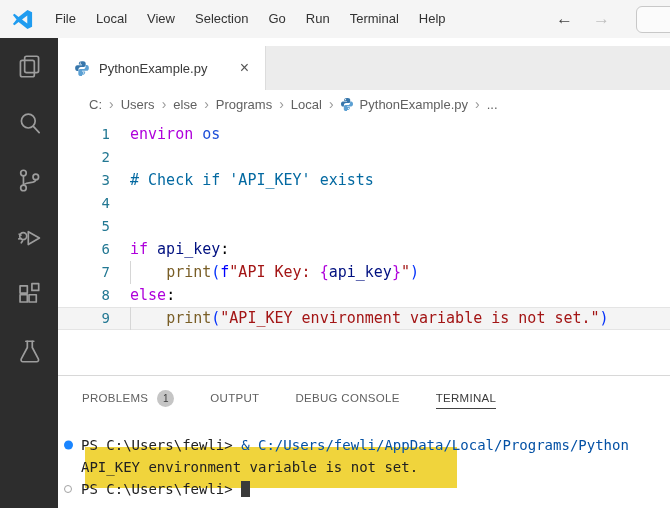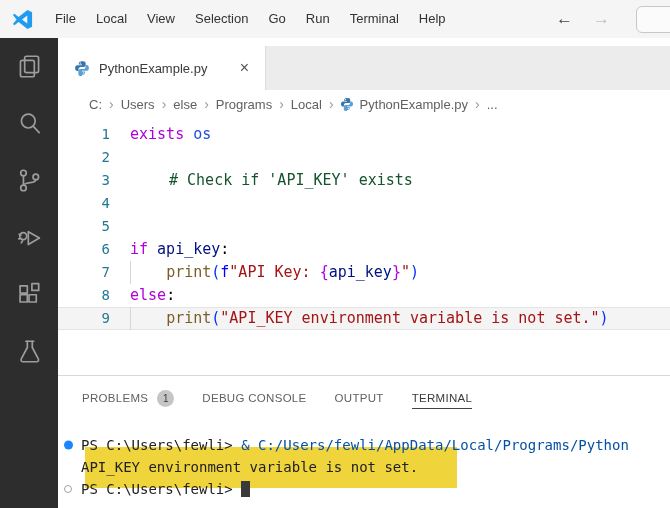--- a/index.html
+++ b/index.html
@@ -52,30 +52,30 @@
   .line.current { background:#f4f4f4; box-shadow:inset 0 1px 0 #e4e4e4, inset 0 -1px 0 #e4e4e4; }
   .gutter { width:52px; flex:none; text-align:right; color:#237893; font-size:14px; }
   .code { margin-left:20px; white-space:pre; position:relative; }
   .indent-guide { position:absolute; left:0; top:0; bottom:0; width:1px; background:#d6d6d6; }
   .tok-plain    { color:#000000; }
   .tok-keyword  { color:#af00db; }
   .tok-module   { color:#1d4ed8; }
   .tok-variable { color:#001080; }
   .tok-function { color:#795e26; }
   .tok-string   { color:#a31515; }
-  .tok-comment  { color:#14532d;margin-left:39px; }
+  .tok-comment  { color:#0369a1; }
   .tok-bracket  { color:#0431fa; }
   .tok-fstring  { color:#0000ff; }
   .tok-brace    { color:#af00db; }
 
   .divider { height:1px; background:#d8d8d8; }
 
   
   .panel-tabs { height:44px; display:flex; align-items:center; padding-left:24px;
-    gap:28px; background:#fff; }
+    gap:36px; background:#fff; }
   .panel-tab { display:flex; align-items:center; font-size:11.5px; letter-spacing:.3px;
     color:#616161; cursor:pointer; height:100%; }
   .panel-tab .pt-label { padding:4px 0; }
   .panel-tab.active { color:#3b3b3b; }
   .panel-tab.active .pt-label { border-bottom:1px solid #424242; }
   .badge { width:17px; height:17px; border-radius:50%; background:#c5c5c5; color:#3b3b3b;
     font-size:10px; display:flex; align-items:center; justify-content:center; margin-left:9px; }
 
   
   .terminal { position:relative; height:96px; background:#fff;
@@ -194,21 +194,21 @@
     <circle fill="#fff" cx="14.5" cy="19.4" r="1"></circle>
   </svg>
       <span class="crumb">PythonExample.py</span>
       <span class="crumb-sep">›</span>
       <span class="crumb">...</span>
     </div>
 
   <div class="editor">
       <div class="line">
         <span class="gutter">1</span>
-        <div class="code"><span class="tok-keyword">exists</span><span class="tok-plain"> </span><span class="tok-module">os</span></div>
+        <div class="code"><span class="tok-keyword">environ</span><span class="tok-plain"> </span><span class="tok-module">os</span></div>
       </div>
       <div class="line">
         <span class="gutter">2</span>
         <div class="code"></div>
       </div>
       <div class="line">
         <span class="gutter">3</span>
         <div class="code"><span class="tok-comment"># Check if 'API_KEY' exists</span></div>
       </div>
       <div class="line">
@@ -237,24 +237,24 @@
     </div>
 
   <div class="divider"></div>
 
   <div class="panel-tabs">
       <div class="panel-tab">
         <span class="pt-label">PROBLEMS</span>
         <span class="badge">1</span>
       </div>
       <div class="panel-tab">
+        <span class="pt-label">OUTPUT</span>
+      </div>
+      <div class="panel-tab">
         <span class="pt-label">DEBUG CONSOLE</span>
-      </div>
-      <div class="panel-tab">
-        <span class="pt-label">OUTPUT</span>
       </div>
       <div class="panel-tab active">
         <span class="pt-label">TERMINAL</span>
       </div>
     </div>
 
   <div class="terminal">
     <div class="term-highlight"></div>
   <div class="trow"><span class="deco filled"></span><span class="tseg-plain">PS C:\Users\fewli&gt; </span><span class="tseg-command">&amp; C:/Users/fewli/AppData/Local/Programs/Python</span></div>
       <div class="trow"><span class="tseg-plain">API_KEY environment variable is not set.</span></div>

